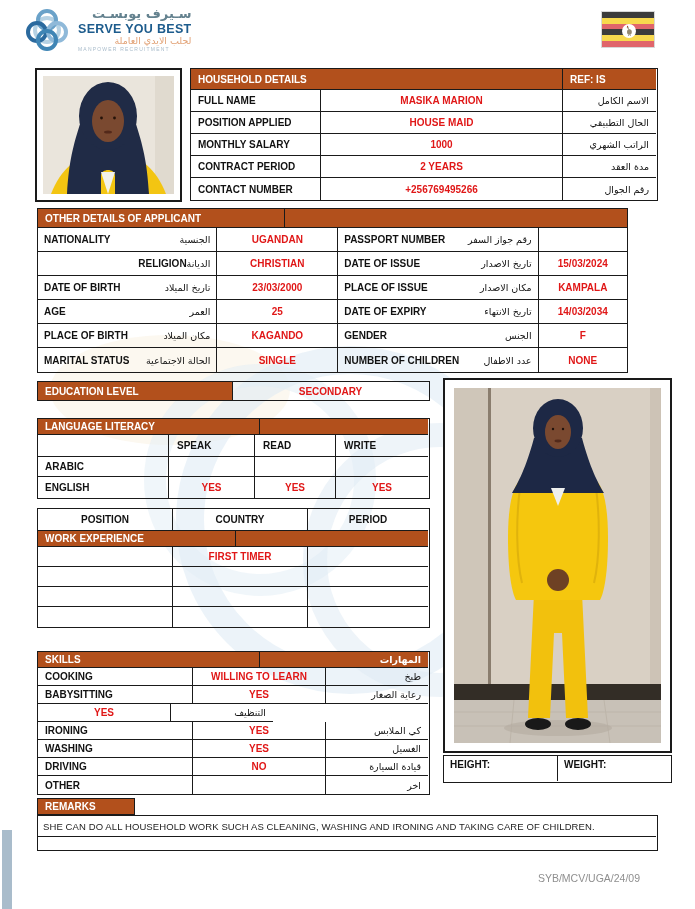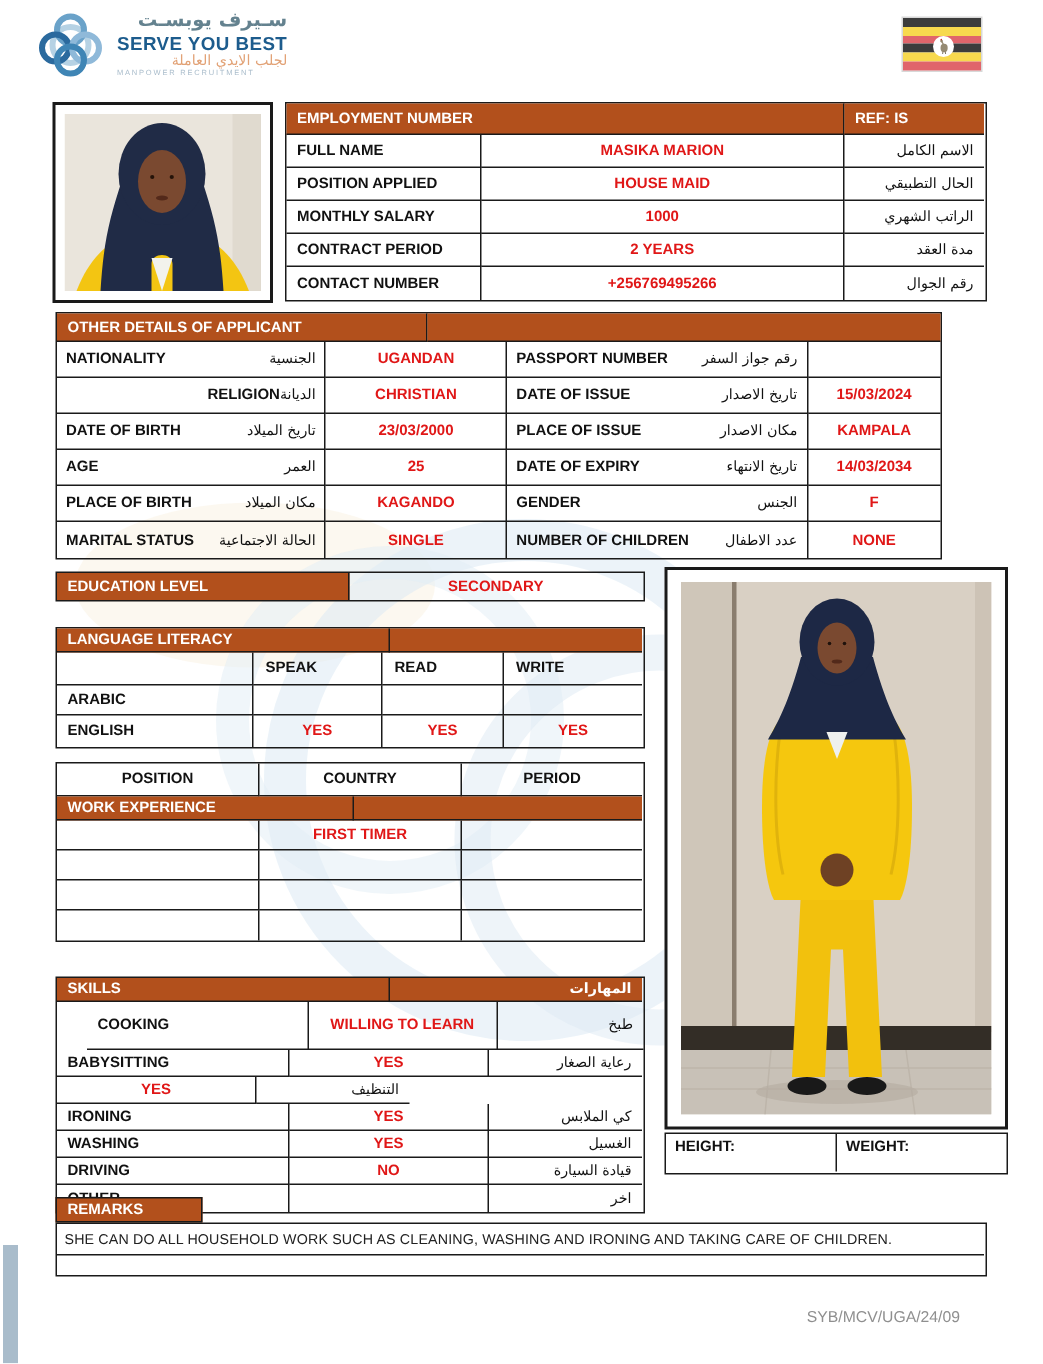--- a/index.html
+++ b/index.html
@@ -122,21 +122,21 @@
       <ellipse cx="65" cy="40" rx="29" ry="34" fill="#202b46"></ellipse>
       <ellipse cx="65" cy="45" rx="16" ry="21" fill="#7a4930"></ellipse>
       <circle cx="58.5" cy="42" r="1.4" fill="#241309"></circle>
       <circle cx="71.5" cy="42" r="1.4" fill="#241309"></circle>
       <ellipse cx="65" cy="56" rx="4" ry="1.6" fill="#53291a"></ellipse>
     </svg>
   </div>
 
   <div class="tbl z" style="left:190px; top:68px; width:468px;">
     <div class="row" style="height:21px;">
-      <div class="cell band-cell pad7" style="width:372px;">EMPLOYMENT NUMBER</div>
+      <div class="cell band-cell pad7" style="width:372px;">HOUSEHOLD DETAILS</div>
       <div class="cell band-cell pad7" style="width:93px;">REF: IS</div>
     </div>
     <div class="row" style="height:22px;">
       <div class="cell lbl" style="width:130px;">FULL NAME</div>
       <div class="cell val" style="width:242px;">MASIKA MARION</div>
       <div class="cell arc" style="width:93px;">الاسم الكامل</div>
     </div>
     <div class="row" style="height:22px;">
       <div class="cell lbl" style="width:130px;">POSITION APPLIED</div>
       <div class="cell val" style="width:242px;">HOUSE MAID</div>
@@ -306,21 +306,21 @@
       <div class="cell val" style="width:135px;"></div>
       <div class="cell val" style="width:120px;"></div>
     </div>
   </div>
 
   <div class="tbl z" style="left:37px; top:651px; width:393px;">
     <div class="row" style="height:16px;">
       <div class="cell band-cell pad7" style="width:222px;">SKILLS</div>
       <div class="cell band-cell arc" style="width:168px; color:#fff;">المهارات</div>
     </div>
-    <div class="row" style="height:32px;margin-left:20px;">
+    <div class="row" style="height:18px;">
       <div class="cell lbl" style="width:155px;">COOKING</div>
       <div class="cell val" style="width:133px;">WILLING TO LEARN</div>
       <div class="cell arc" style="width:102px;">طبخ</div>
     </div>
     <div class="row" style="height:18px;">
       <div class="cell lbl" style="width:155px;">BABYSITTING</div>
       <div class="cell val" style="width:133px;">YES</div>
       <div class="cell arc" style="width:102px;">رعاية الصغار</div>
     </div>
     <div class="row" style="height:18px;">

